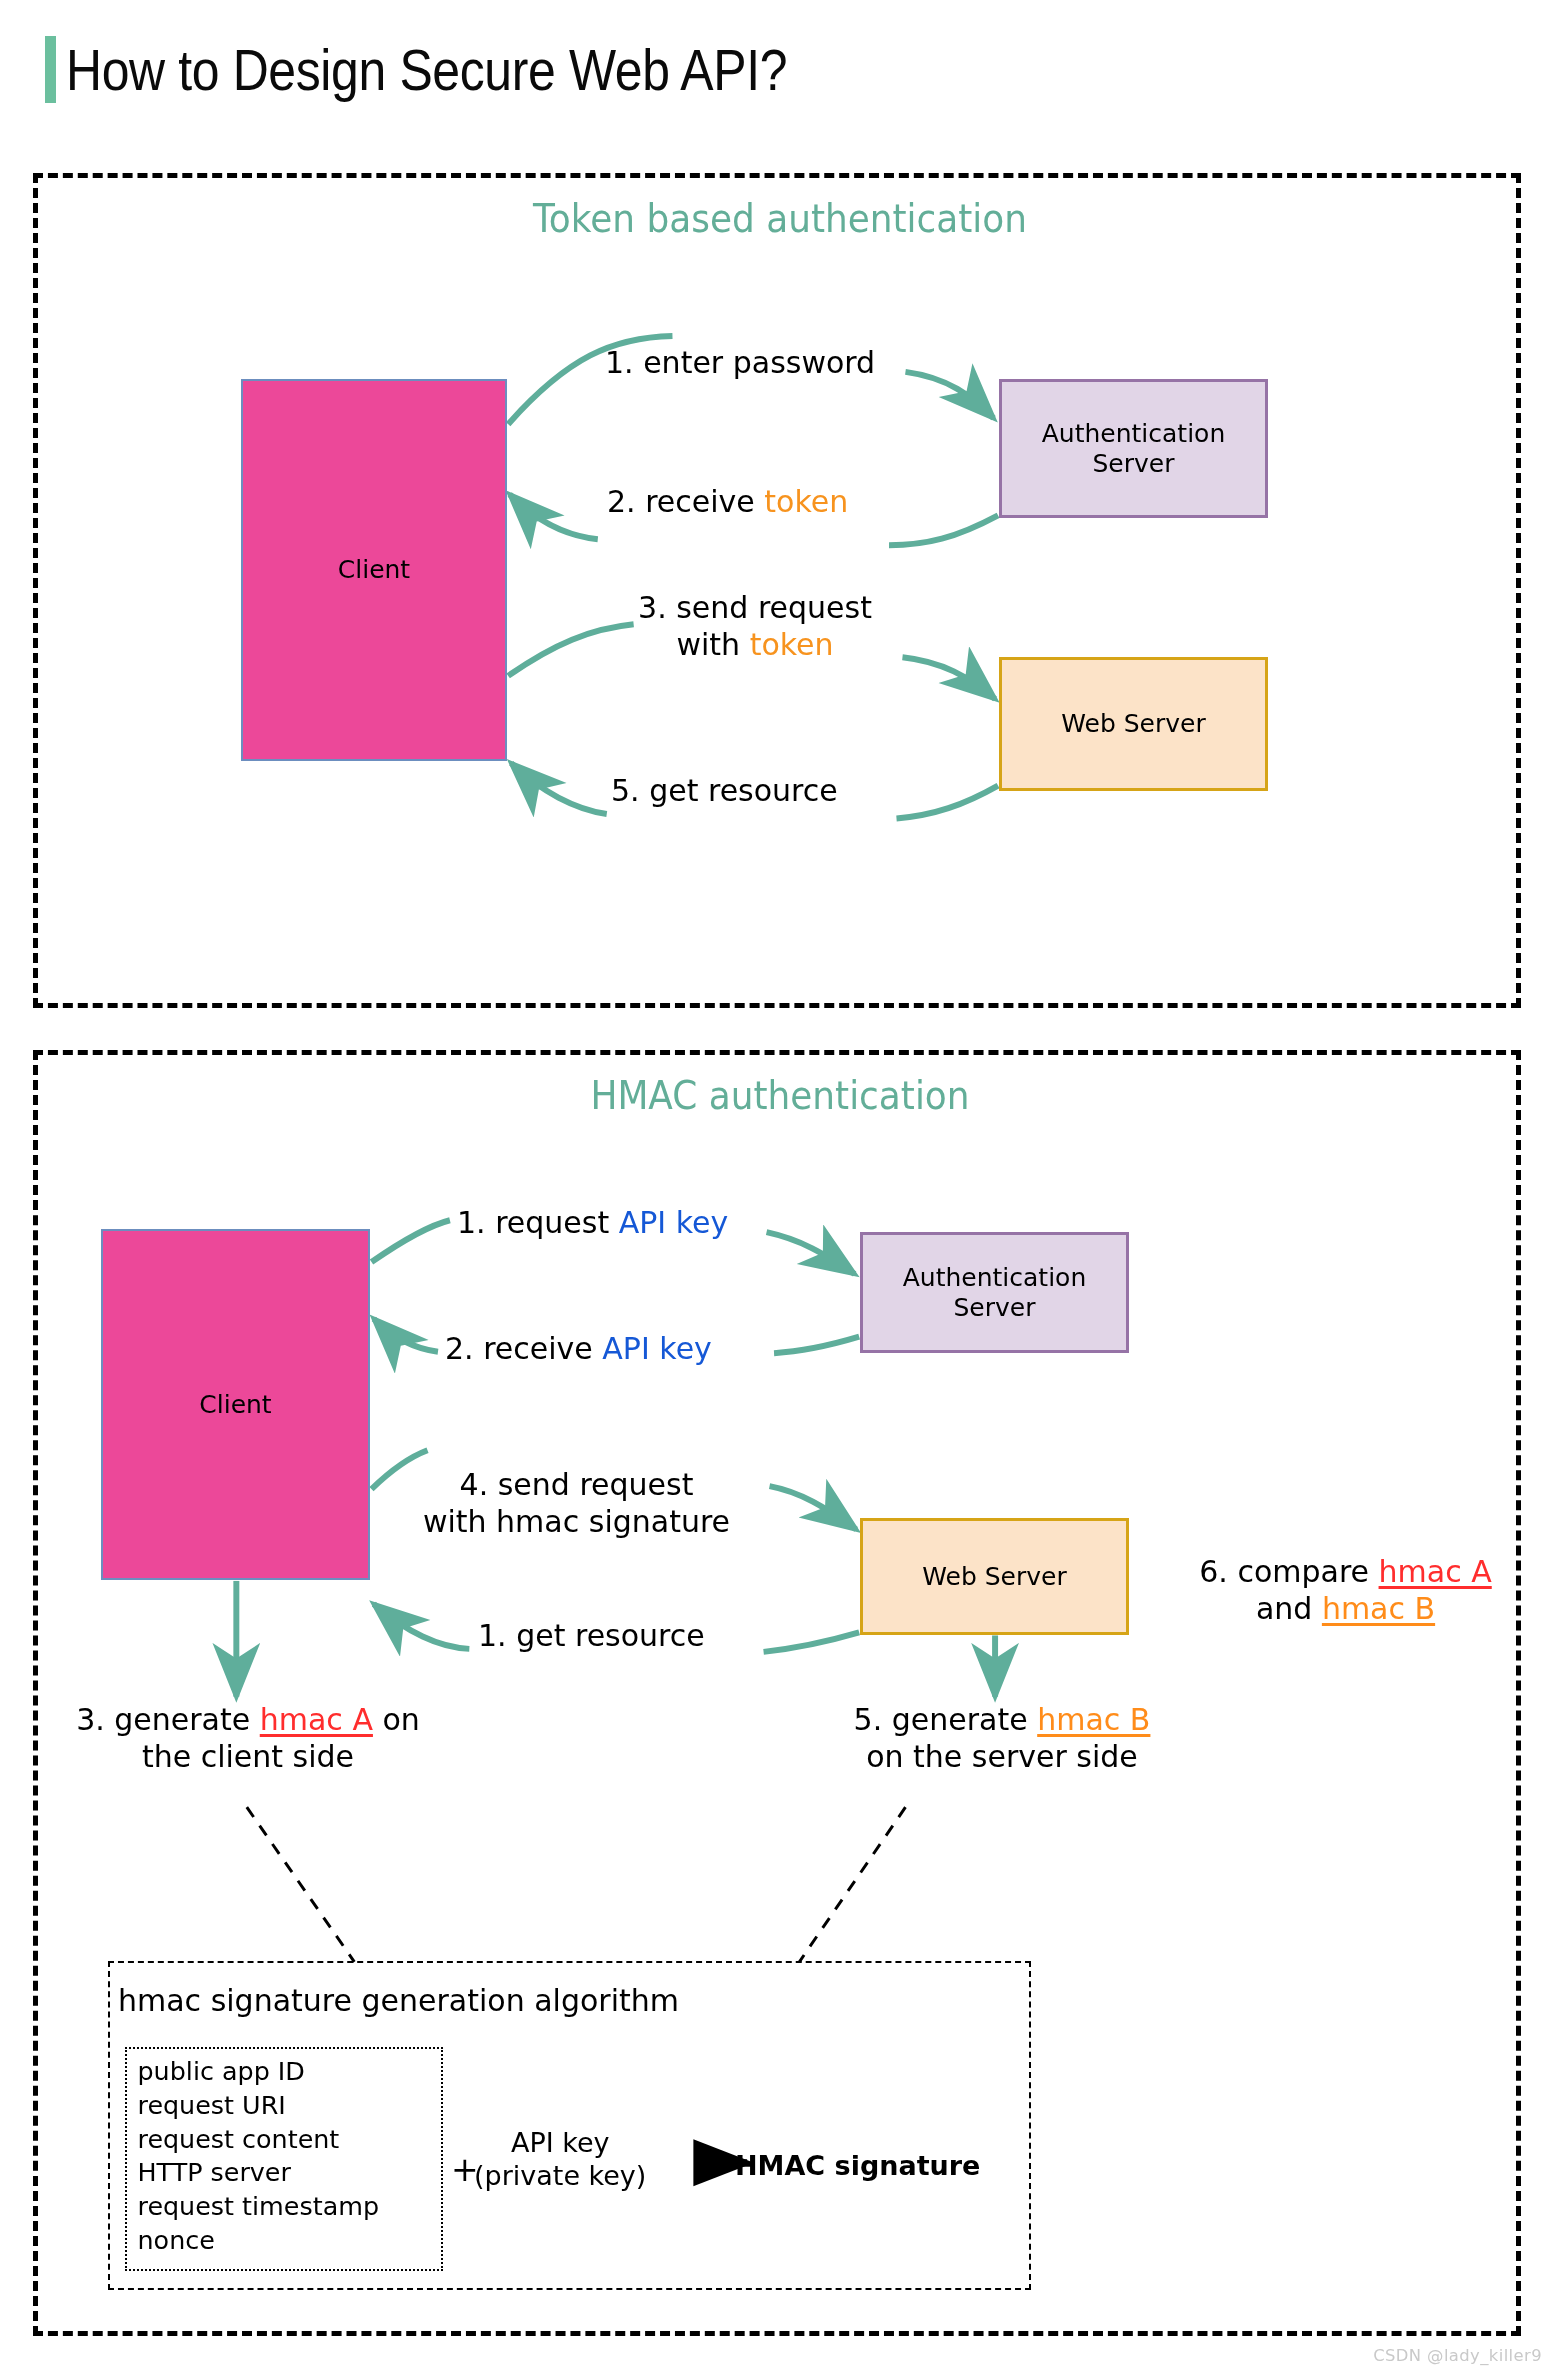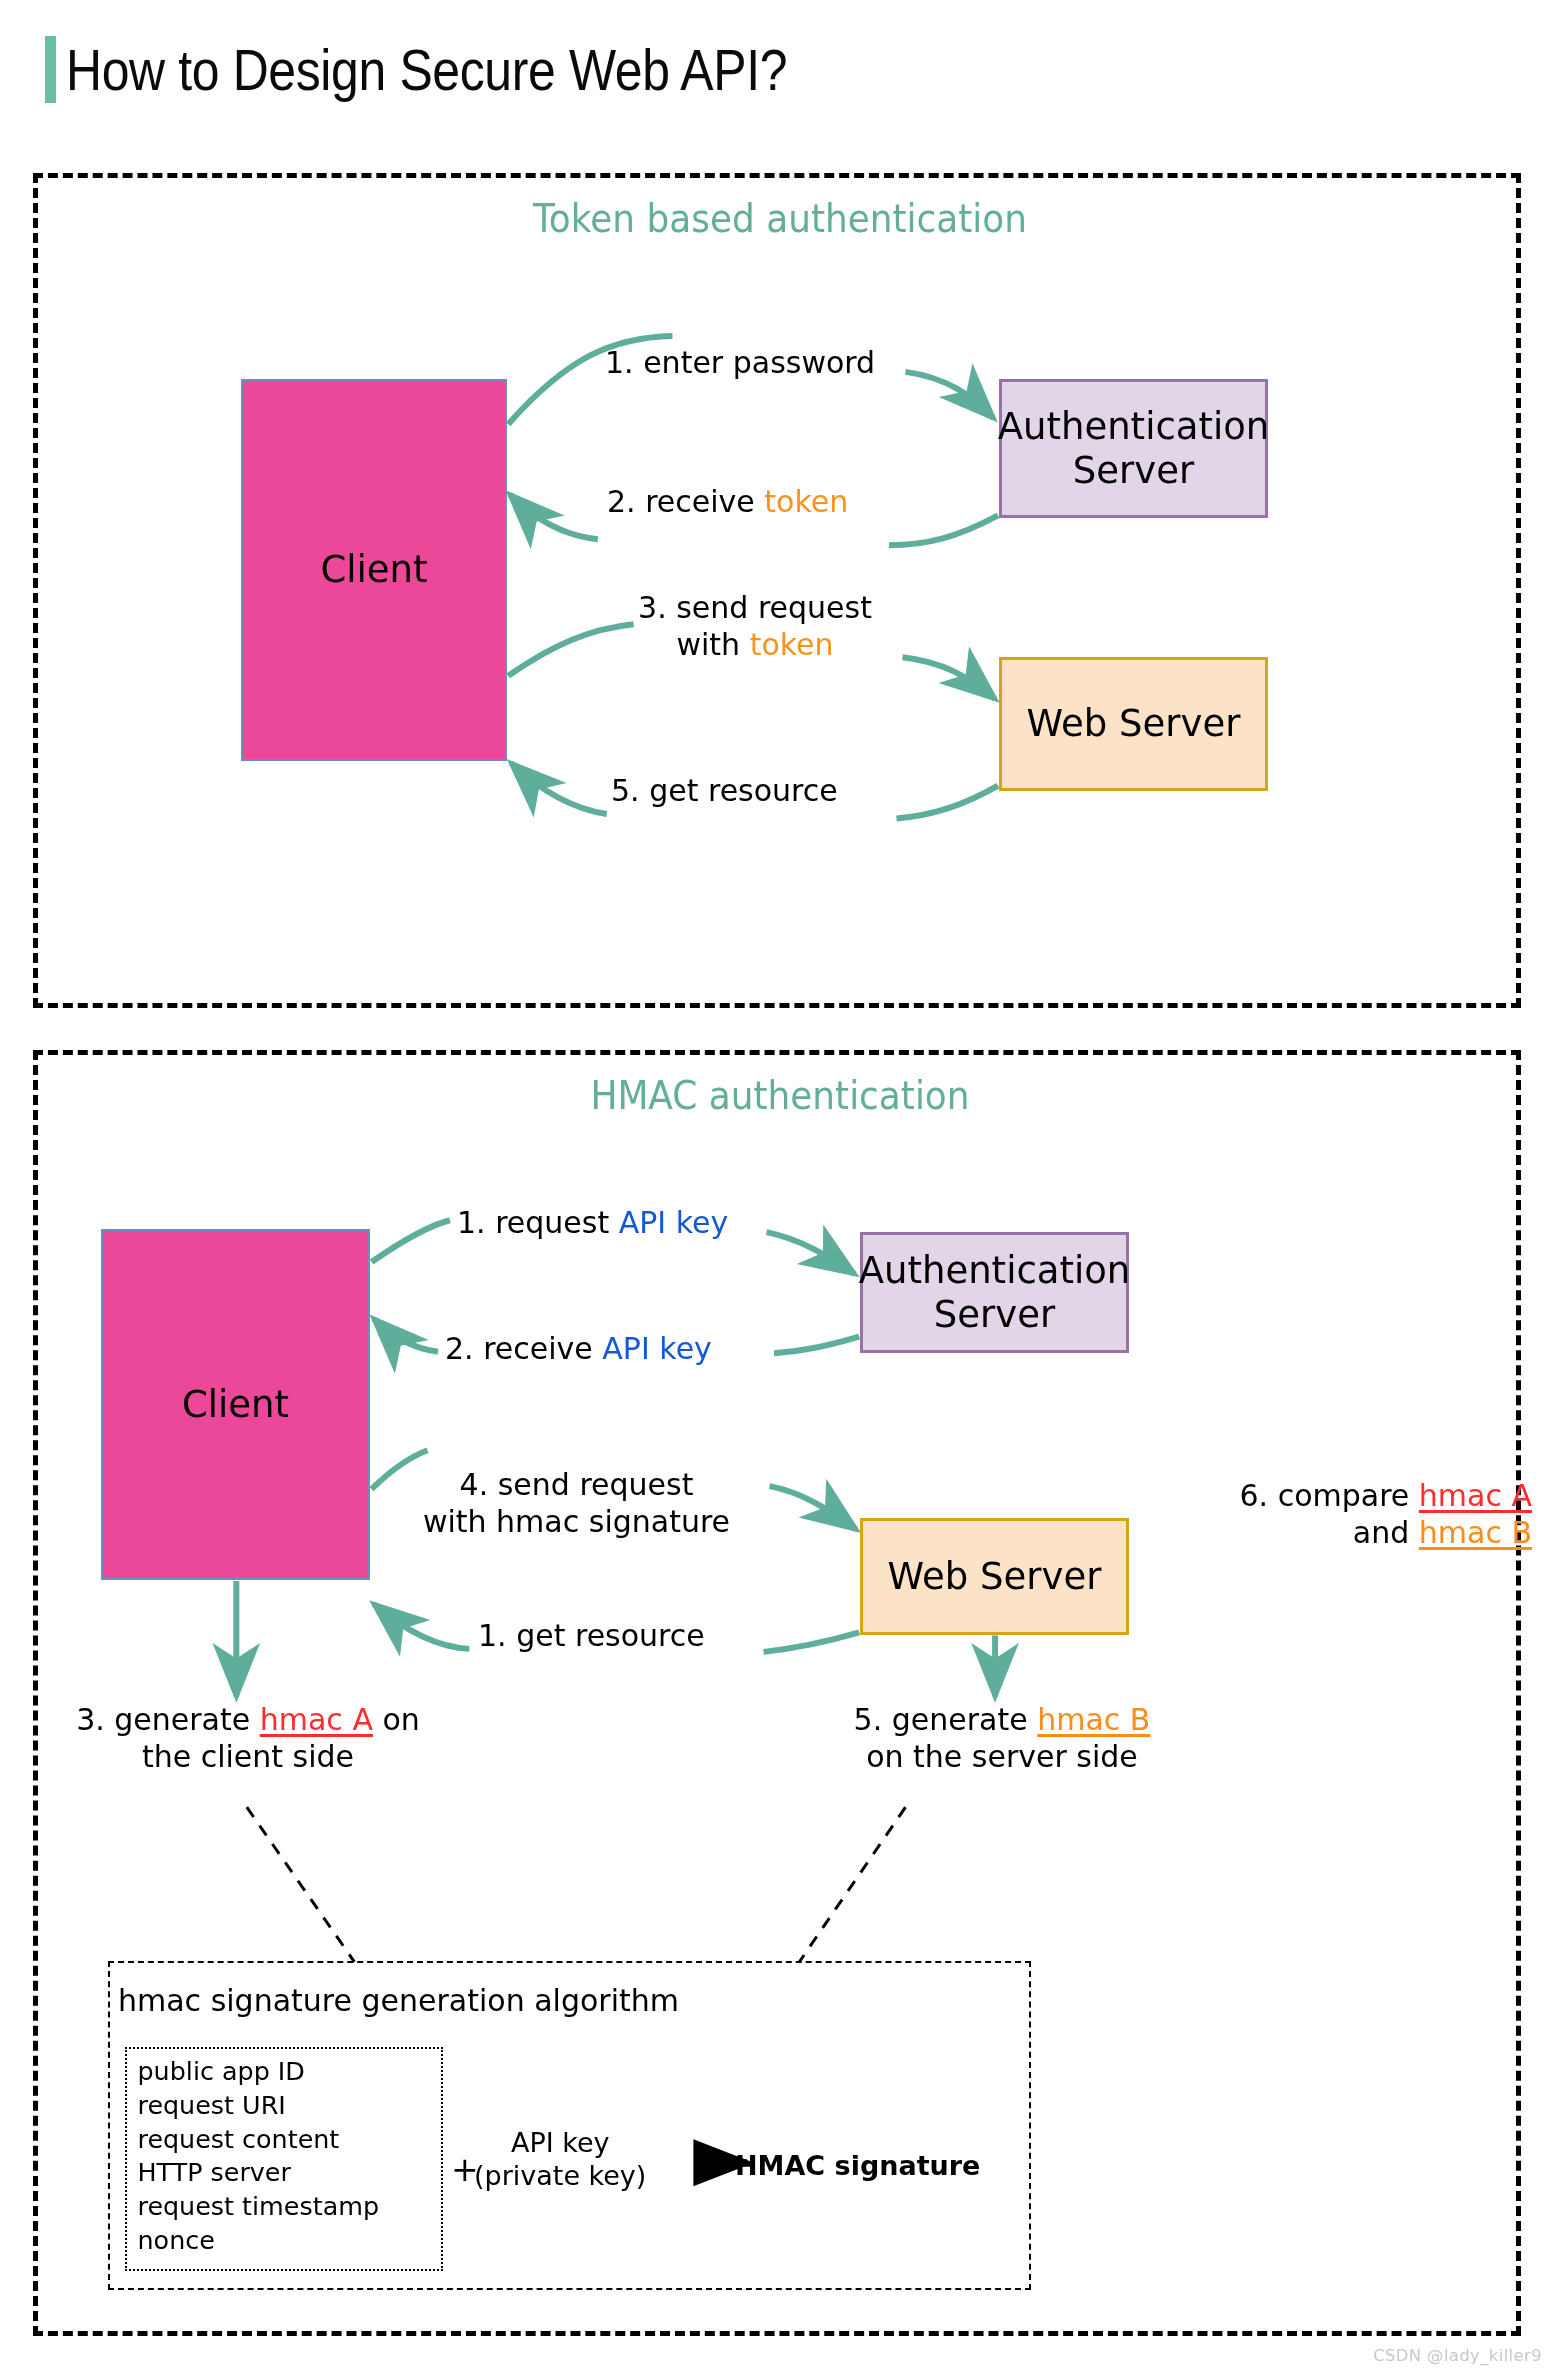--- a/index.html
+++ b/index.html
@@ -84,21 +84,21 @@
 
   
   .node {
     position: absolute;
     box-sizing: border-box;
     display: flex;
     align-items: center;
     justify-content: center;
     text-align: center;
     font-family: "DejaVu Sans", sans-serif;
-    font-size: 37px;
+    font-size: 25px;
     color: #000;
     line-height: 1.18;
     padding: 3px;
   }
   .node-client {
     background: #ec4899;
     border: 2.2px solid #6C8EBF;
   }
   .node-auth {
     background: #E1D5E7;
@@ -138,21 +138,21 @@
   #lbl-1 { left: 605px;  top: 345px; }
   #lbl-2 { left: 607px;  top: 484px; }
   #lbl-3 { left: 598px;  top: 590px; text-align: center; width: 314px; }
   #lbl-4 { left: 611px;  top: 773px; }
 
   
   #lbl-h1 { left: 457px; top: 1205px; }
   #lbl-h2 { left: 445px; top: 1331px; }
   #lbl-h4 { left: 390px; top: 1467px; text-align: center; width: 373px; }
   #lbl-h7 { left: 478px; top: 1618px; }
-  #lbl-h6 { left: 1159px; top: 1478px; text-align: right; width: 373px; }
+  #lbl-h6 { left: 1159px; top: 1554px; text-align: center; width: 373px; }
   #lbl-h3 { left: 54px;  top: 1702px; text-align: center; width: 388px; }
   #lbl-h5 { left: 804px; top: 1702px; text-align: center; width: 396px; }
 
   
   #algo-box {
     position: absolute;
     left: 108px;
     top: 1961px;
     width: 923px;
     height: 329px;

